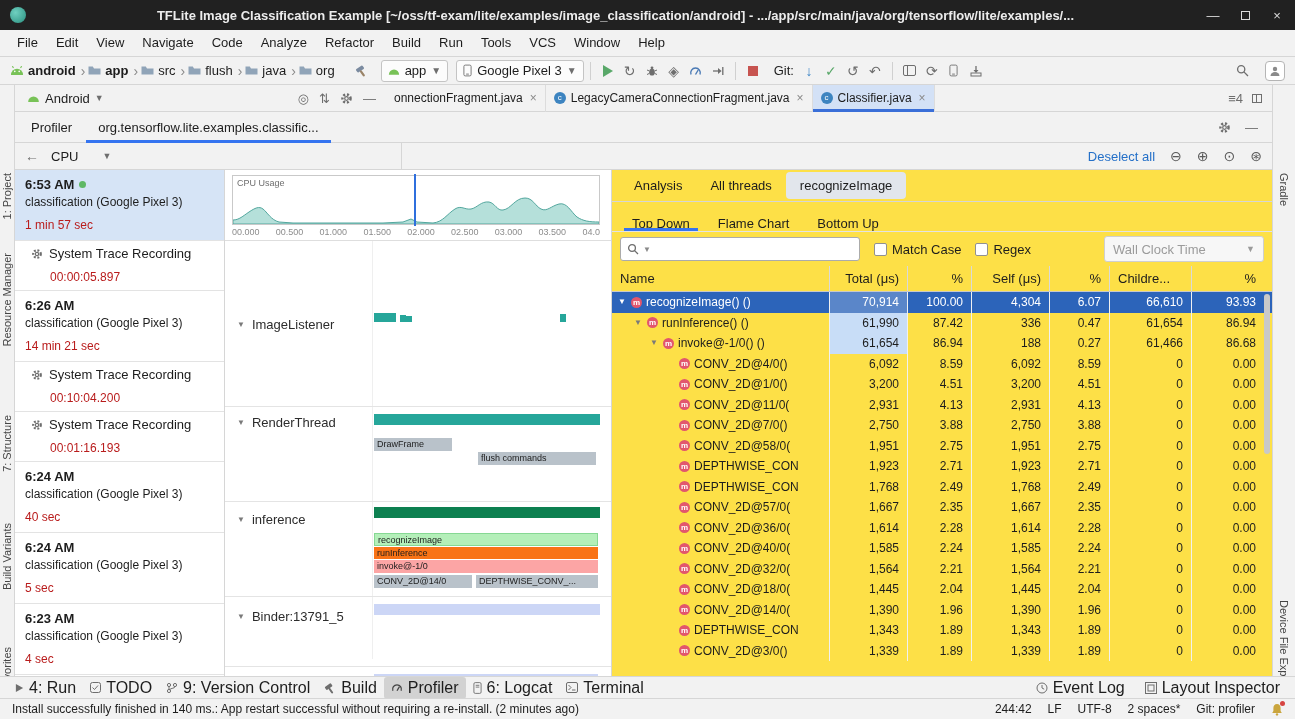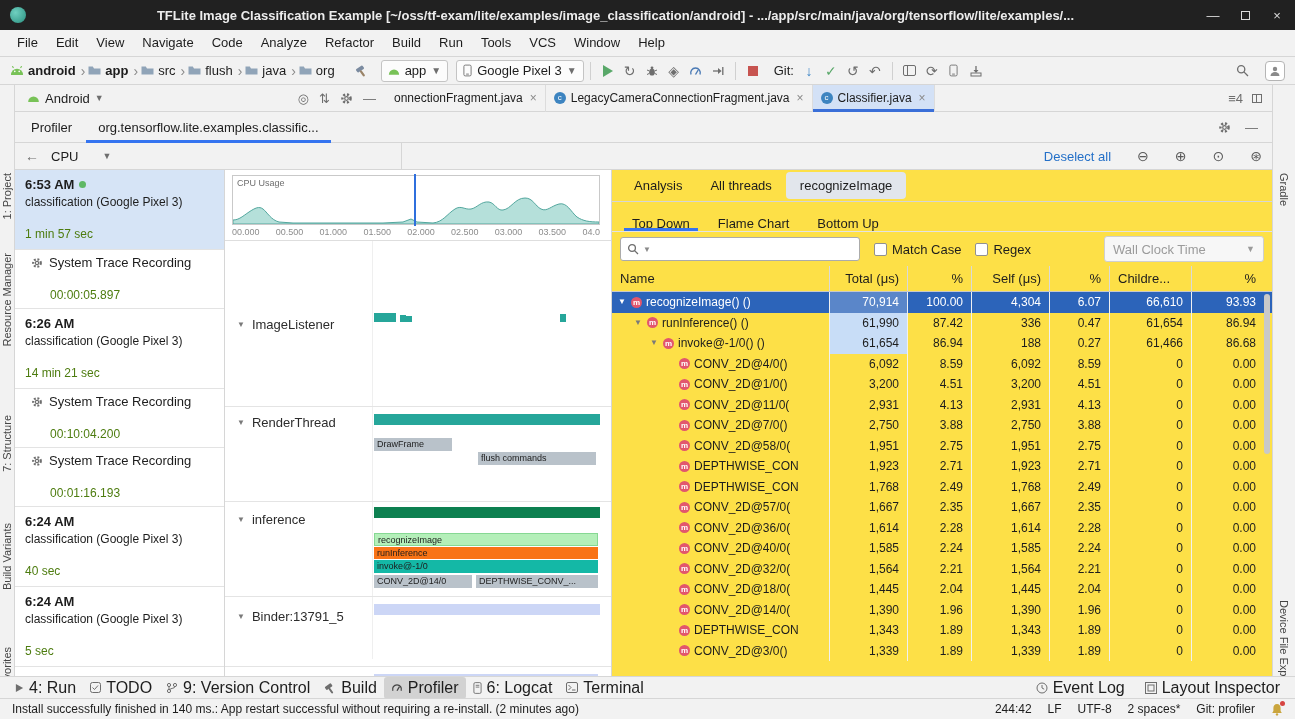--- a/index.html
+++ b/index.html
@@ -63,32 +63,32 @@
 #sr-left{width:210px;display:flex;align-items:center;padding:0 8px;border-right:1px solid #d6d6d6;height:27px}
 #sessions-title{font-size:12px;color:#1d1d1d}
 #sr-left .icons{margin-left:auto;display:flex;align-items:center;gap:9px}
 #add-session{font-size:16px;color:#6e6e6e;line-height:14px}
 .panes-icon{width:10px;height:9px;border:1px solid #6e6e6e;position:relative}
 .panes-icon::after{content:"";position:absolute;left:3px;top:0;bottom:0;width:1px;background:#6e6e6e}
 #sr-mid{width:387px;display:flex;align-items:center;gap:12px;padding:0 10px;height:27px;border-right:1px solid #d6d6d6}
 #back-arrow{color:#6e6e6e;font-size:14px}
 #cpu-dd{display:flex;align-items:center;gap:24px}
 #cpu-dd .dd{font-size:9px;color:#6e6e6e}
-#sr-right{flex:1;display:flex;align-items:center;justify-content:flex-end;gap:26px;padding-right:10px}
+#sr-right{flex:1;display:flex;align-items:center;justify-content:flex-end;gap:15px;padding-right:10px}
 #deselect{color:#2470c8;text-decoration:none}
 .zic{font-size:14px;color:#5a5a5a}
 
 #sessions-panel{left:15px;top:170px;width:210px;height:506px;background:#fff;border-right:1px solid #d6d6d6;overflow:hidden}
 .sess-item{border-bottom:1px solid #e3e3e3;padding:7px 10px 8px 10px}
 .sess-item.selected{background:#d6e4f6}
 .sess-item .s-time{font-weight:bold;font-size:13px}
 .live-dot{display:none;width:7px;height:7px;border-radius:50%;background:#5fb865;margin-left:5px;vertical-align:1px}
 .sess-item.live .live-dot{display:inline-block}
 .s-name{font-size:12px;margin-top:3px}
-.s-dur,.r-dur{font-size:12px;color:#4d7c0f;margin-top:18px}
+.s-dur,.r-dur{font-size:12px;color:#b91c1c;margin-top:9px}
 .sess-item.recording{padding:5px 10px 6px 16px}
 .sess-item:not(.recording) .r-main{display:none}
 .r-row{display:flex;align-items:center;gap:6px;font-size:13px}
 .r-dur{padding-left:19px}
 
 #cpu-pane{left:225px;top:170px;width:387px;height:506px;background:#fff;border-right:1px solid #d6d6d6;overflow:hidden}
 #cpu-chart{position:absolute;left:7px;top:5px;width:368px;height:50px;border:1px solid #c9c9c9;background:#fff}
 #cpu-usage-label{position:absolute;left:4px;top:2px;font-size:9px;color:#6e6e6e;z-index:2}
 #sel-line{position:absolute;left:181px;top:-2px;width:2px;height:52px;background:#2f6fdd;z-index:3}
 #time-ticks{position:absolute;left:7px;top:57px;width:368px;display:flex;justify-content:space-between;font-size:9px;color:#8c8c8c;overflow:hidden;white-space:nowrap}
@@ -96,21 +96,21 @@
 .thr-sep{position:absolute;left:0;width:387px;height:1px;background:#e4e4e4}
 .thread-label{position:absolute;left:12px;display:flex;align-items:center;gap:7px;font-size:13px;color:#2c2c2c}
 .tarrow{font-size:8px;color:#7a7a7a}
 .trackcol{position:absolute;left:147px;top:0;width:1px;height:418px;background:#efefef}
 .bar{position:absolute;font-size:9px;line-height:13px;color:#1d1d1d;overflow:hidden;white-space:nowrap;padding:0 3px}
 .bar.teal{background:#26a69a}
 .bar.dkgreen{background:#0d8050}
 .bar.lgreen{background:#b4efb9;border:1px solid #86d893}
 .bar.gray1{background:#b9c2ca}
 .bar.gray2{background:#f97316}
-.bar.gray3{background:#14b8a6}
+.bar.gray3{background:#fca5a5}
 .bar.lav{background:#ccd6f6}
 
 #analysis-panel{left:612px;top:170px;width:660px;height:506px;background:#fde047;overflow:hidden}
 #an-tabs{position:absolute;left:0;top:0;width:660px;height:32px;display:flex;align-items:center;padding-left:8px;border-bottom:1px solid #d6d6d6}
 .an-tab{padding:6px 14px;border-radius:4px}
 .an-tab.active{background:#e2e6ec}
 #an-subtabs{position:absolute;left:0;top:32px;width:660px;height:30px;display:flex;align-items:flex-end;padding-left:6px;border-bottom:1px solid #e3e3e3}
 .an-subtab{display:flex;align-items:center;padding:0 14px;position:relative}
 .an-subtab.active::after{content:"";position:absolute;left:6px;right:6px;bottom:0;height:3px;background:#3574f0}
 #an-filter{position:absolute;left:0;top:62px;width:660px;height:34px;display:flex;align-items:center;padding:0 8px;gap:14px}

